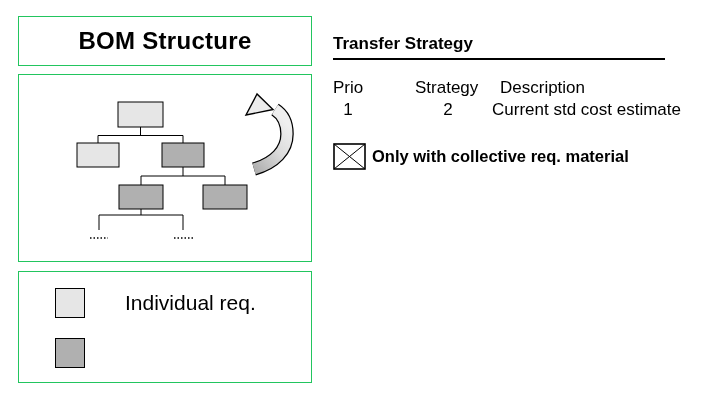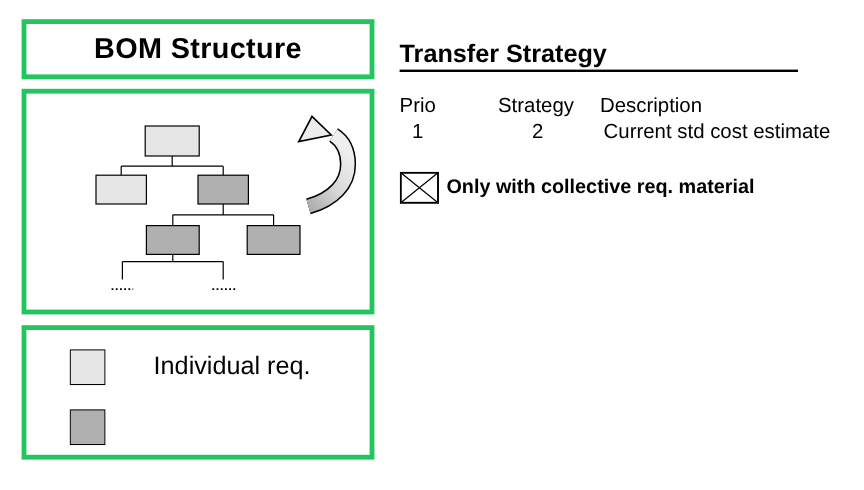--- a/index.html
+++ b/index.html
@@ -10,21 +10,21 @@
   }
   .slide {
     position: relative;
     width: 720px; height: 408px;
     background: #ffffff;
     font-family: "Liberation Sans", sans-serif;
     color: #000000;
   }
   .panel {
     position: absolute;
-    border: 4px solid #22c55e;
+    border: 1px solid #22c55e;
     background: #ffffff;
     box-sizing: border-box;
   }
   #title-panel {
     left: 18px; top: 16px; width: 294px; height: 50px;
     display: flex; align-items: center; justify-content: center;
   }
   #title-panel .title-text {
     font-size: 24px; font-weight: bold; letter-spacing: 0.3px;
   }
@@ -41,37 +41,37 @@
   .legend-row.first  { top: 16px; }
   .legend-row.second { top: 66px; }
   .legend-label {
     margin-left: 40px;
     font-size: 21px;
     white-space: nowrap;
   }
 
   .transfer-title {
     position: absolute; left: 333px; top: 34px;
-    font-size: 21px; font-weight: bold; white-space: nowrap;
+    font-size: 17px; font-weight: bold; white-space: nowrap;
   }
   .transfer-rule {
     position: absolute; left: 333px; top: 58px;
     width: 332px; height: 0;
     border-top: 2px solid #000000;
   }
   .tcell {
     position: absolute;
     font-size: 17px; white-space: nowrap;
   }
   .th-prio        { left: 333px; top: 78px; }
   .th-strategy    { left: 415px; top: 78px; }
   .th-description { left: 500px; top: 78px; }
   .td-prio        { left: 333px; top: 100px; width: 30px; text-align: center; }
   .td-strategy    { left: 415px; top: 100px; width: 66px; text-align: center; }
-  .td-description { left: 503px; top: 100px; text-align: right; }
+  .td-description { left: 492px; top: 100px; text-align: right; }
 
   .checkbox-icon { position: absolute; left: 333px; top: 143px; }
   .checkbox-label {
     position: absolute; left: 372px; top: 147px;
     font-size: 16.5px; font-weight: bold; white-space: nowrap;
   }
 </style>
 </head>
 <body>
 

